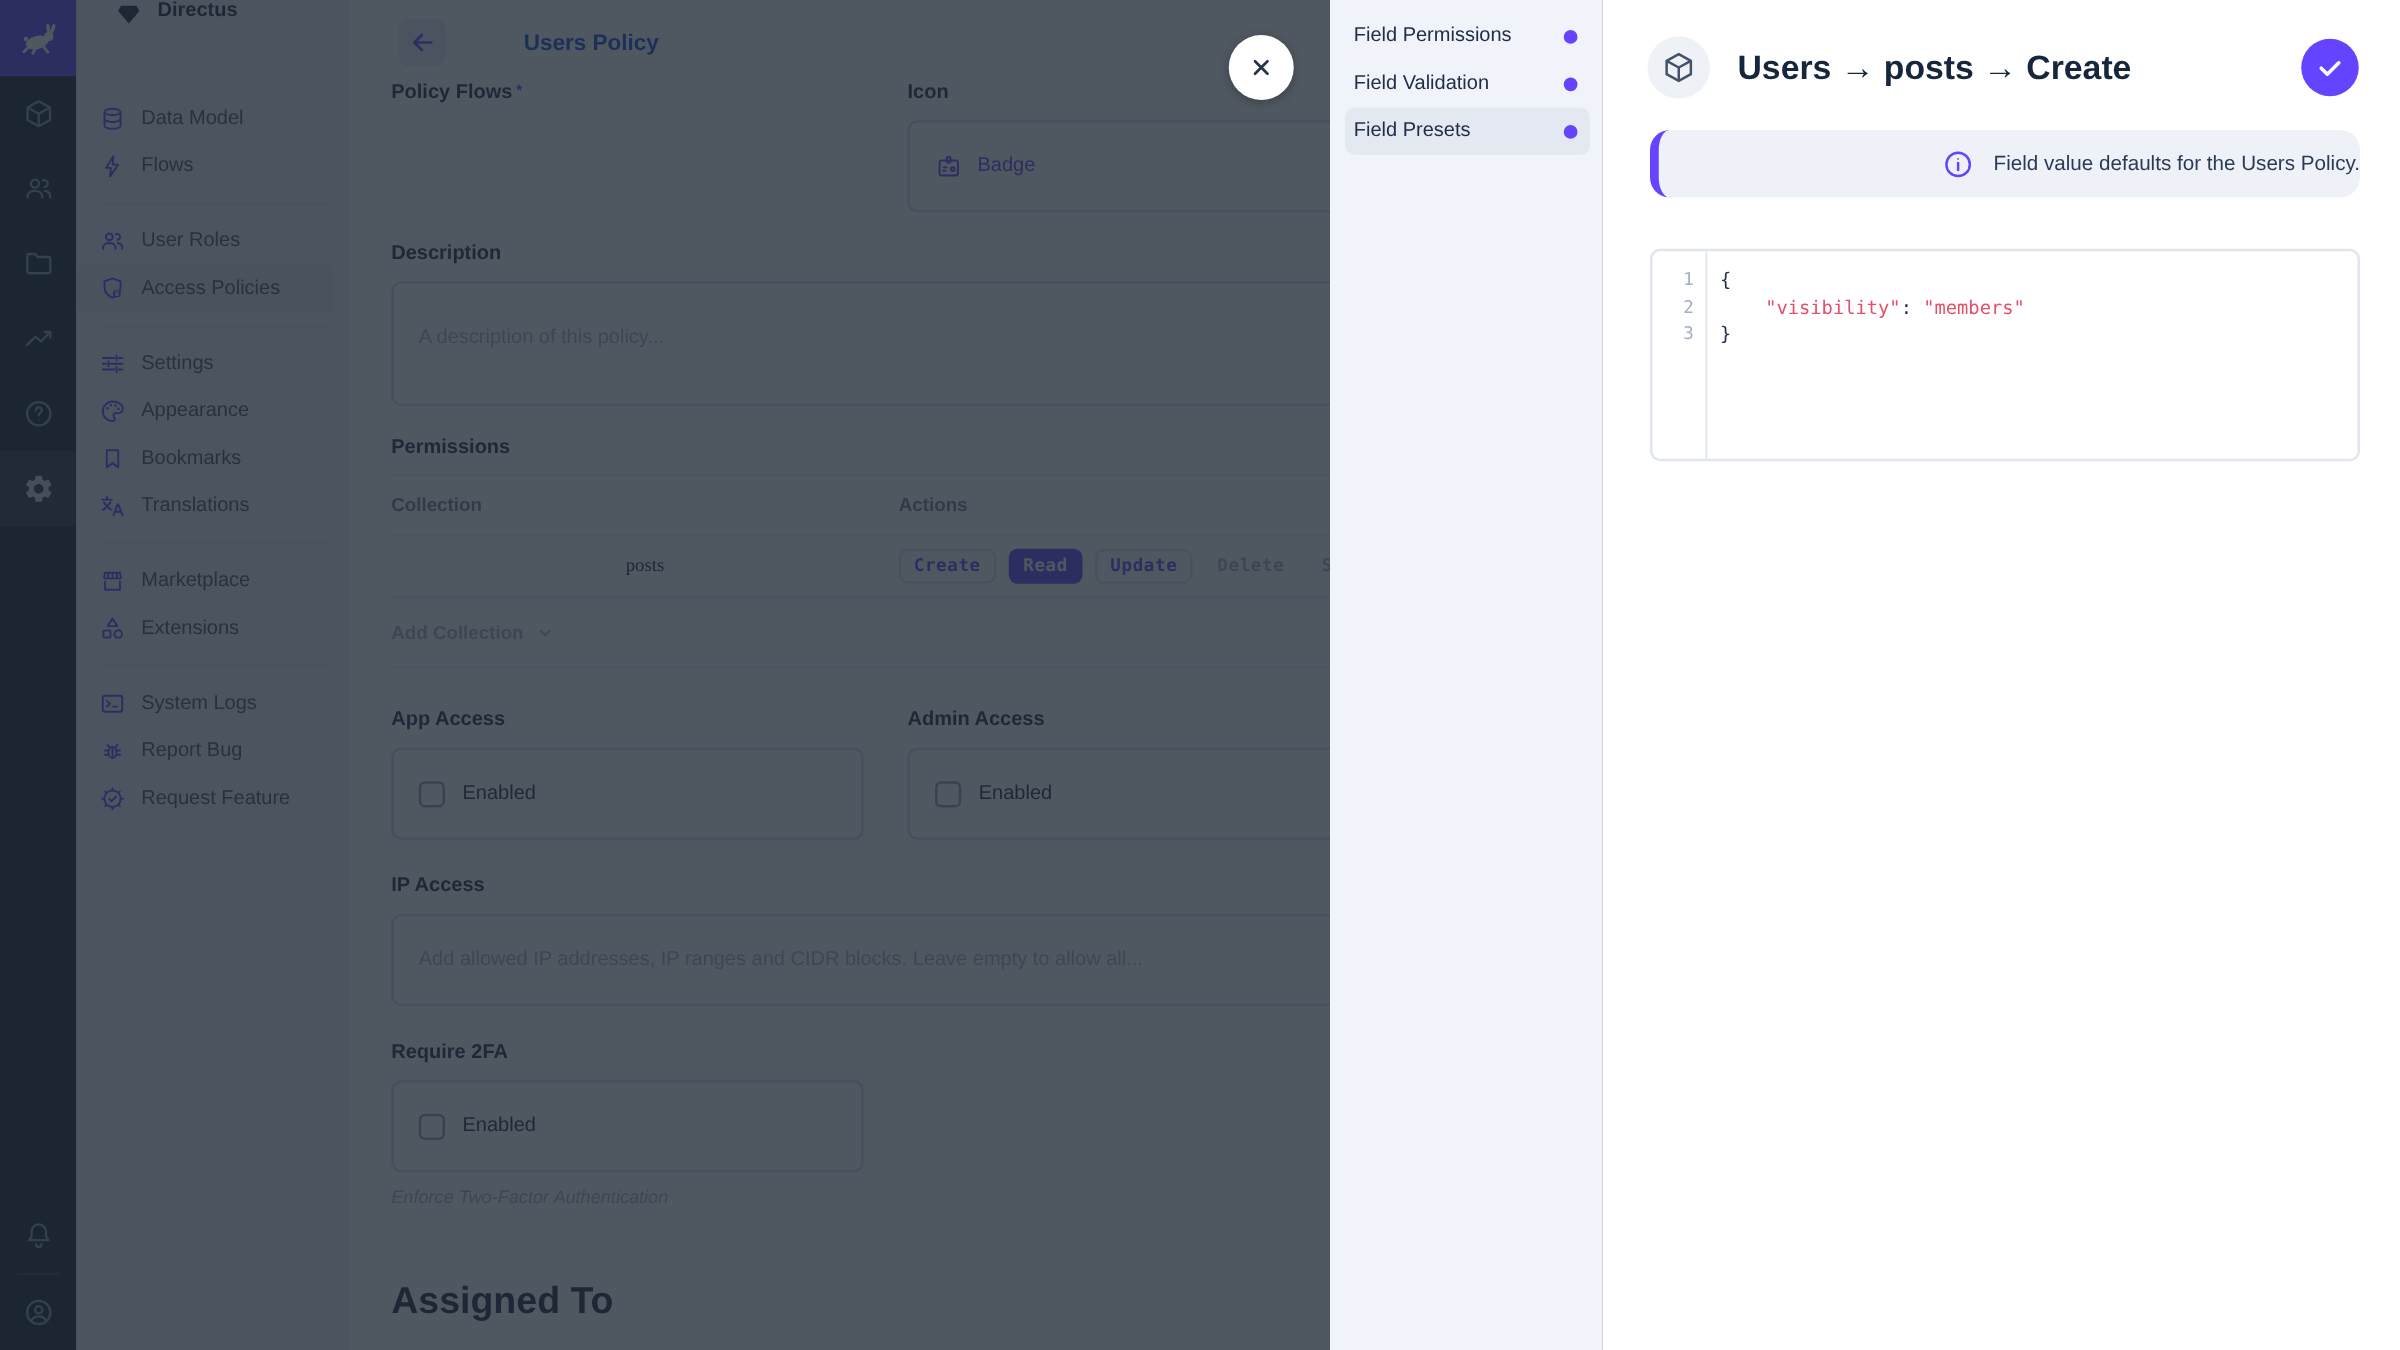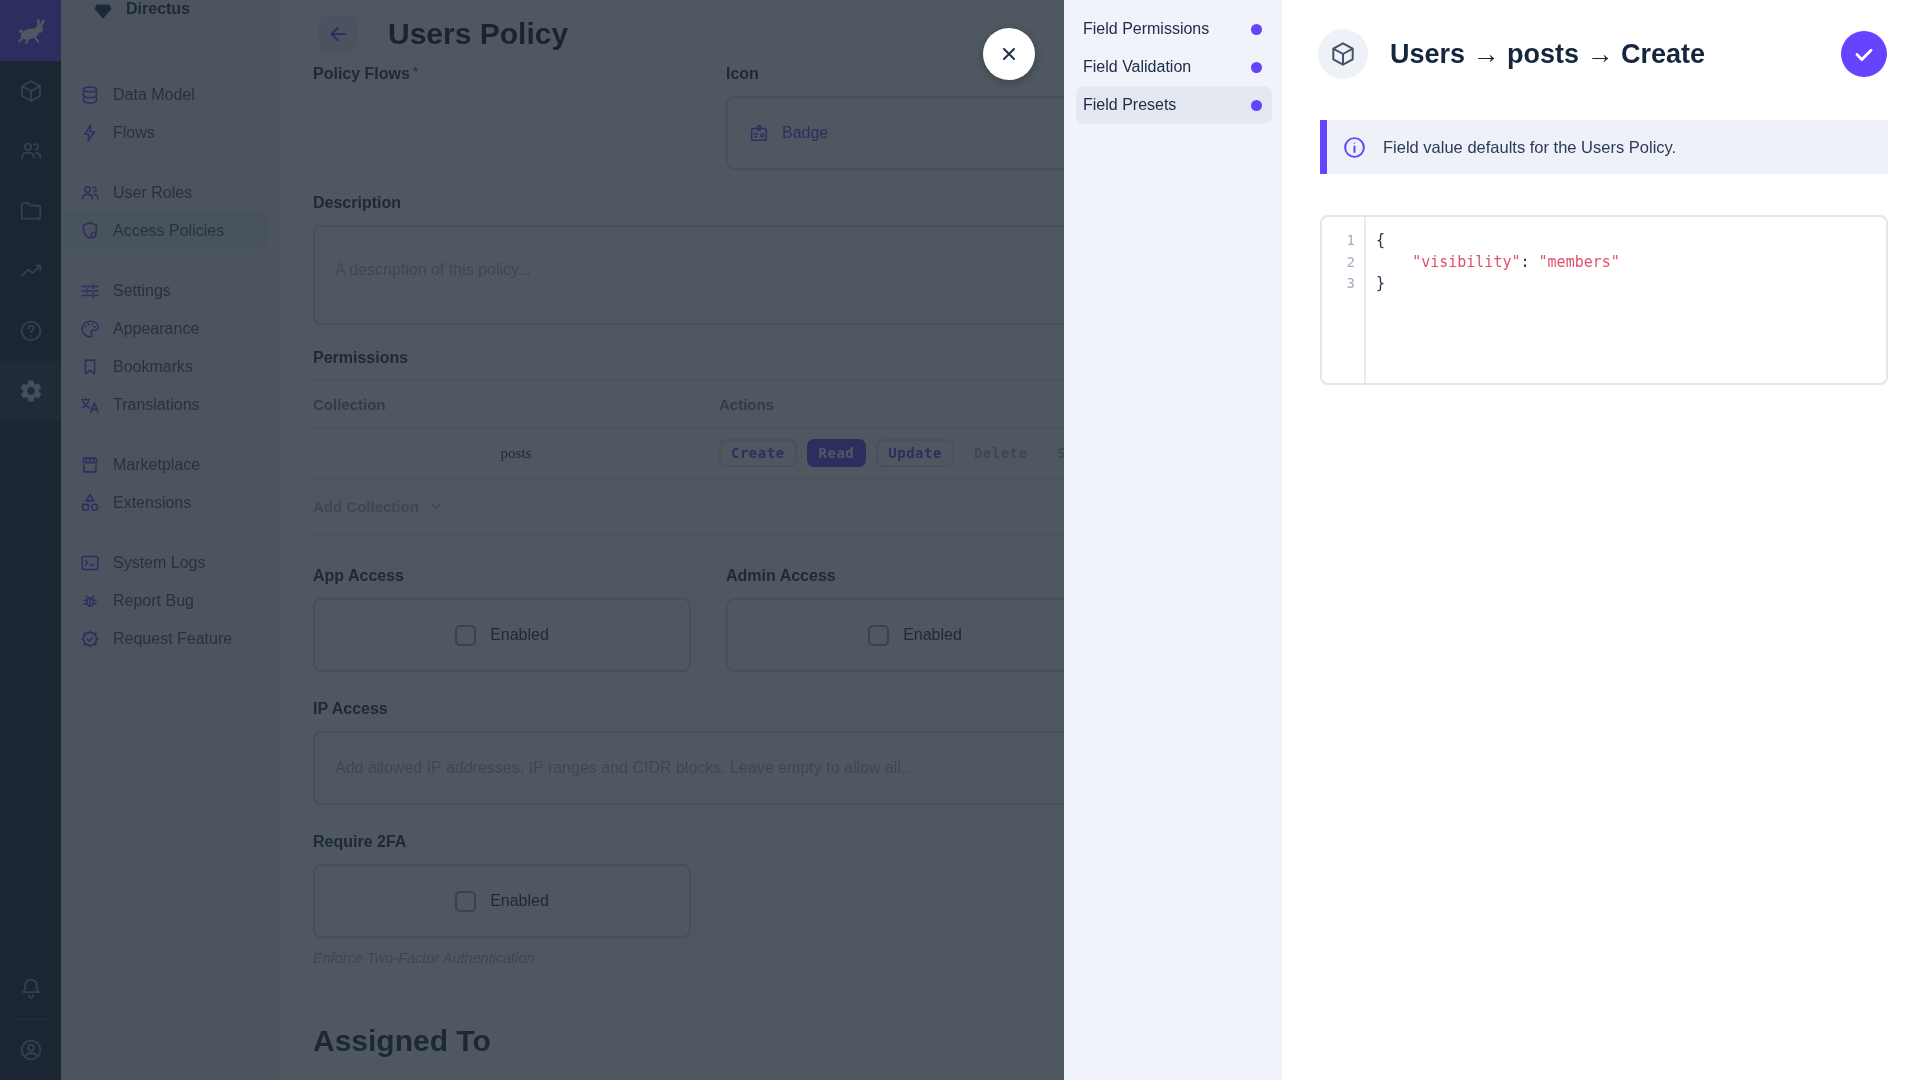--- a/index.html
+++ b/index.html
@@ -28,21 +28,21 @@
   .nav-item.active { background:#e4eaf1; }
   .nav-item svg { flex:0 0 auto; color:#6644FF; }
   .nav-divider { height:2px; background:#e2e8f0; margin:10px 18px; }
 
   
   .main { position:absolute; left:281px; top:0; width:850px; height:1080px; background:#fff;
           padding:0 0 0 32px; z-index:1; }
   .main-header { padding-top:10px; height:58px; display:flex; align-items:center; }
   .back-btn { width:38px; height:38px; margin-left:6px; border-radius:9px; background:rgba(102,68,255,0.12);
               display:flex; align-items:center; justify-content:center; color:#6644FF; }
-  .page-title { margin-left:31px; font-size:30px; font-weight:700; color:#0f172a; }
+  .page-title { margin-left:62px; font-size:18px; font-weight:700; color:#1d4ed8; }
 
   .grid2 { display:grid; grid-template-columns:378px 378px; column-gap:35px; }
   .field-label { font-size:16px; font-weight:600; color:#21304a; margin-bottom:13px; }
   .req { color:#6644FF; font-size:12px; vertical-align:top; margin-left:3px; }
   .input-box { height:74px; border:2px solid #d6dfea; border-radius:8px; display:flex; align-items:center;
                padding:0 20px; font-size:16px; color:#1e2c43; background:#fff; width:100%; }
   input.input-box { outline:none; }
   input.input-box::placeholder, textarea.input-box::placeholder { color:#a9b8cc; }
   .icon-value { display:flex; align-items:center; gap:12px; color:#6644FF; font-weight:500; }
   .full { width:791px; }
@@ -59,21 +59,21 @@
   .chip-row { display:flex; gap:10px; align-items:center; }
   .chip { font-family:"DejaVu Sans Mono","Liberation Mono",monospace; font-size:14px; font-weight:700;
           letter-spacing:.5px; padding:4px 10px; border-radius:7px; }
   .chip.outline { color:#6644FF; border:2px solid #dde4ee; }
   .chip.filled { color:#fff; background:#6644FF; border:2px solid #6644FF; }
   .chip.plain { color:#a9b8cc; }
   .add-collection { height:56px; display:flex; align-items:center; gap:8px; font-size:15px;
                     font-weight:600; color:#a9b8cc; border-bottom:2px solid #edf1f7; }
 
   .checkbox-box { height:74px; border:2px solid #d6dfea; border-radius:8px; display:flex;
-                  align-items:center; gap:14px; padding:0 20px;justify-content:center; }
+                  align-items:center; gap:14px; padding:0 20px; }
   .checkbox { width:21px; height:21px; border:2px solid #94a4ba; border-radius:5px; background:#fff; }
   .cb-label { font-size:16px; color:#21304a; }
   .field-note { margin-top:12px; font-size:14.5px; font-style:italic; color:#a9b8cc; }
 
   .assigned-title { margin-top:58px; font-size:30px; font-weight:700; color:#172940; }
 
   
   .overlay { position:absolute; inset:0; background:rgba(29,40,51,0.78); z-index:10; }
   .close-btn { position:absolute; left:983px; top:28px; width:52px; height:52px; border-radius:50%;
                background:#fff; display:flex; align-items:center; justify-content:center; z-index:40;
@@ -87,22 +87,22 @@
           font-size:16px; font-weight:500; color:#202e47; }
   .dtab.active { background:#e4e9f1; }
   .dot { width:11px; height:11px; border-radius:50%; background:#6644FF; }
   .drawer-main { flex:1; background:#fff; position:relative; }
   .drawer-header { display:flex; align-items:center; padding:29px 0 0 36px; }
   .hex-badge { width:50px; height:50px; border-radius:50%; background:#eef1f6; display:flex;
                align-items:center; justify-content:center; color:#445268; }
   .drawer-title { margin-left:22px; font-size:27px; font-weight:700; color:#16263c; }
   .save-btn { position:absolute; right:33px; top:31px; width:46px; height:46px; border-radius:50%;
               background:#6644FF; display:flex; align-items:center; justify-content:center; color:#fff; }
-  .notice { margin:41px 32px 0 38px; background:#eef1f7; border-left:7px solid #6644FF;
-            border-radius:0; height:54px; display:flex; align-items:center; }
+  .notice { margin:25px 32px 0 38px; background:#eef1f7; border-left:7px solid #6644FF;
+            border-radius:16px; height:54px; display:flex; align-items:center;justify-content:flex-end; }
   .notice-icon { margin:0 16px 0 15px; color:#6644FF; display:flex; }
   .notice-text { font-size:16.5px; font-weight:500; color:#2c3b55; }
   .editor { margin:41px 32px 0 38px; height:170px; border:2px solid #dfe6ef; border-radius:8px;
             display:flex; overflow:hidden; font-family:"DejaVu Sans Mono","Liberation Mono",monospace; font-size:15px; }
   .gutter { width:44px; padding-top:13px; text-align:right; color:#a0aec4; border-right:2px solid #e7ecf3; }
   .gutter div { line-height:21.5px; padding-right:9px; font-size:14px; }
   .codearea { flex:1; padding:13px 0 0 10px; color:#25314a; }
   .code-line { line-height:21.5px; white-space:pre; }
   .str { color:#E35169; }
 

